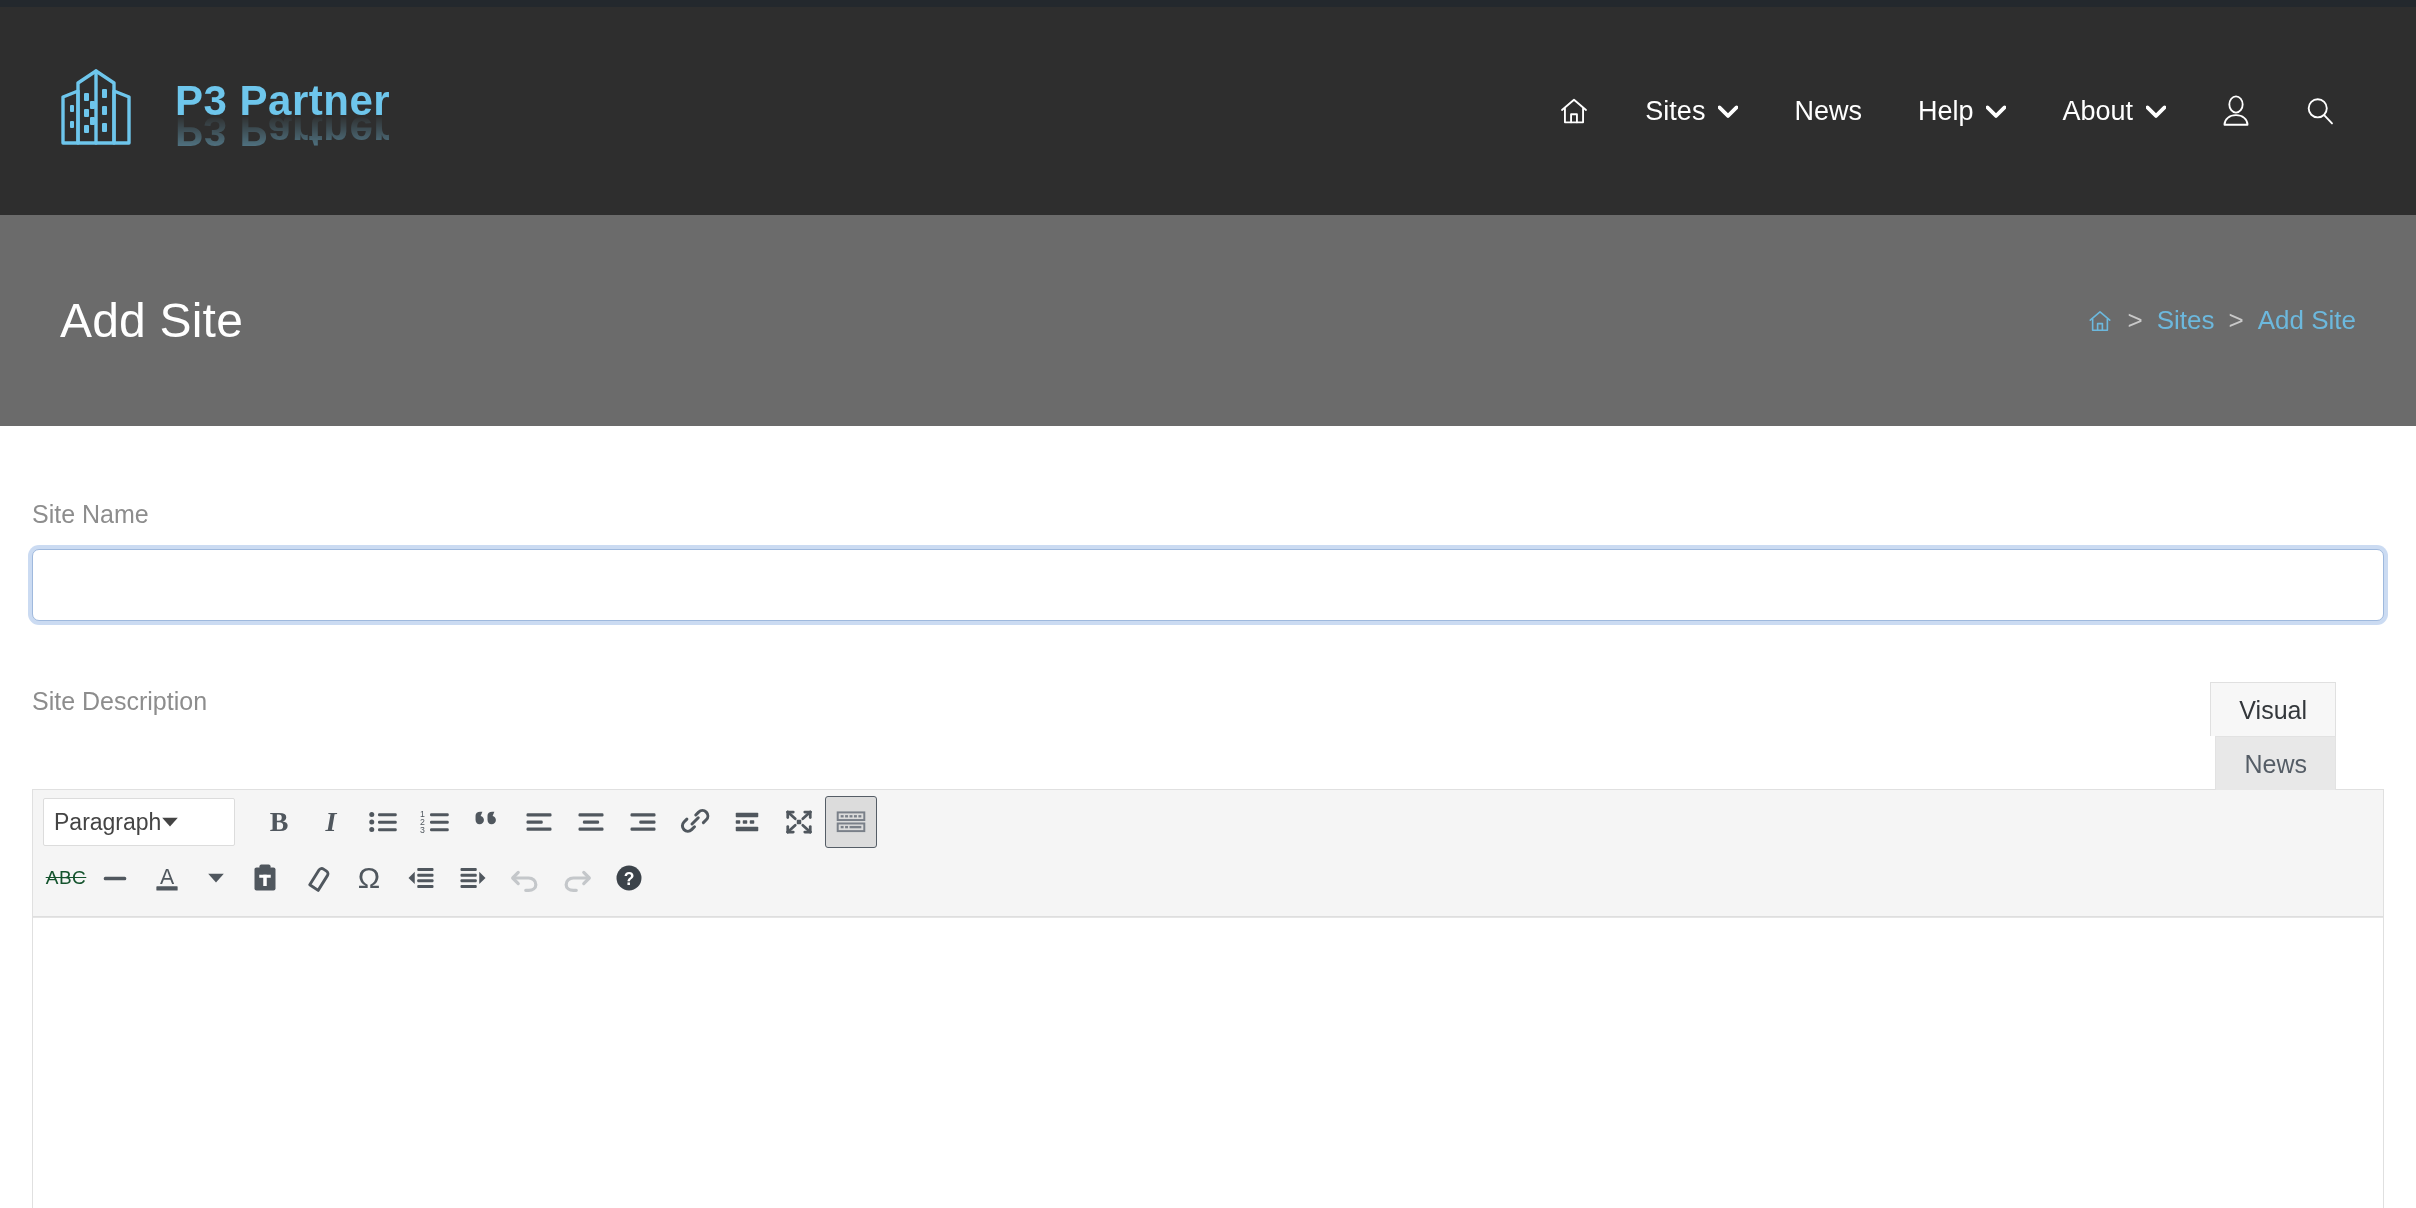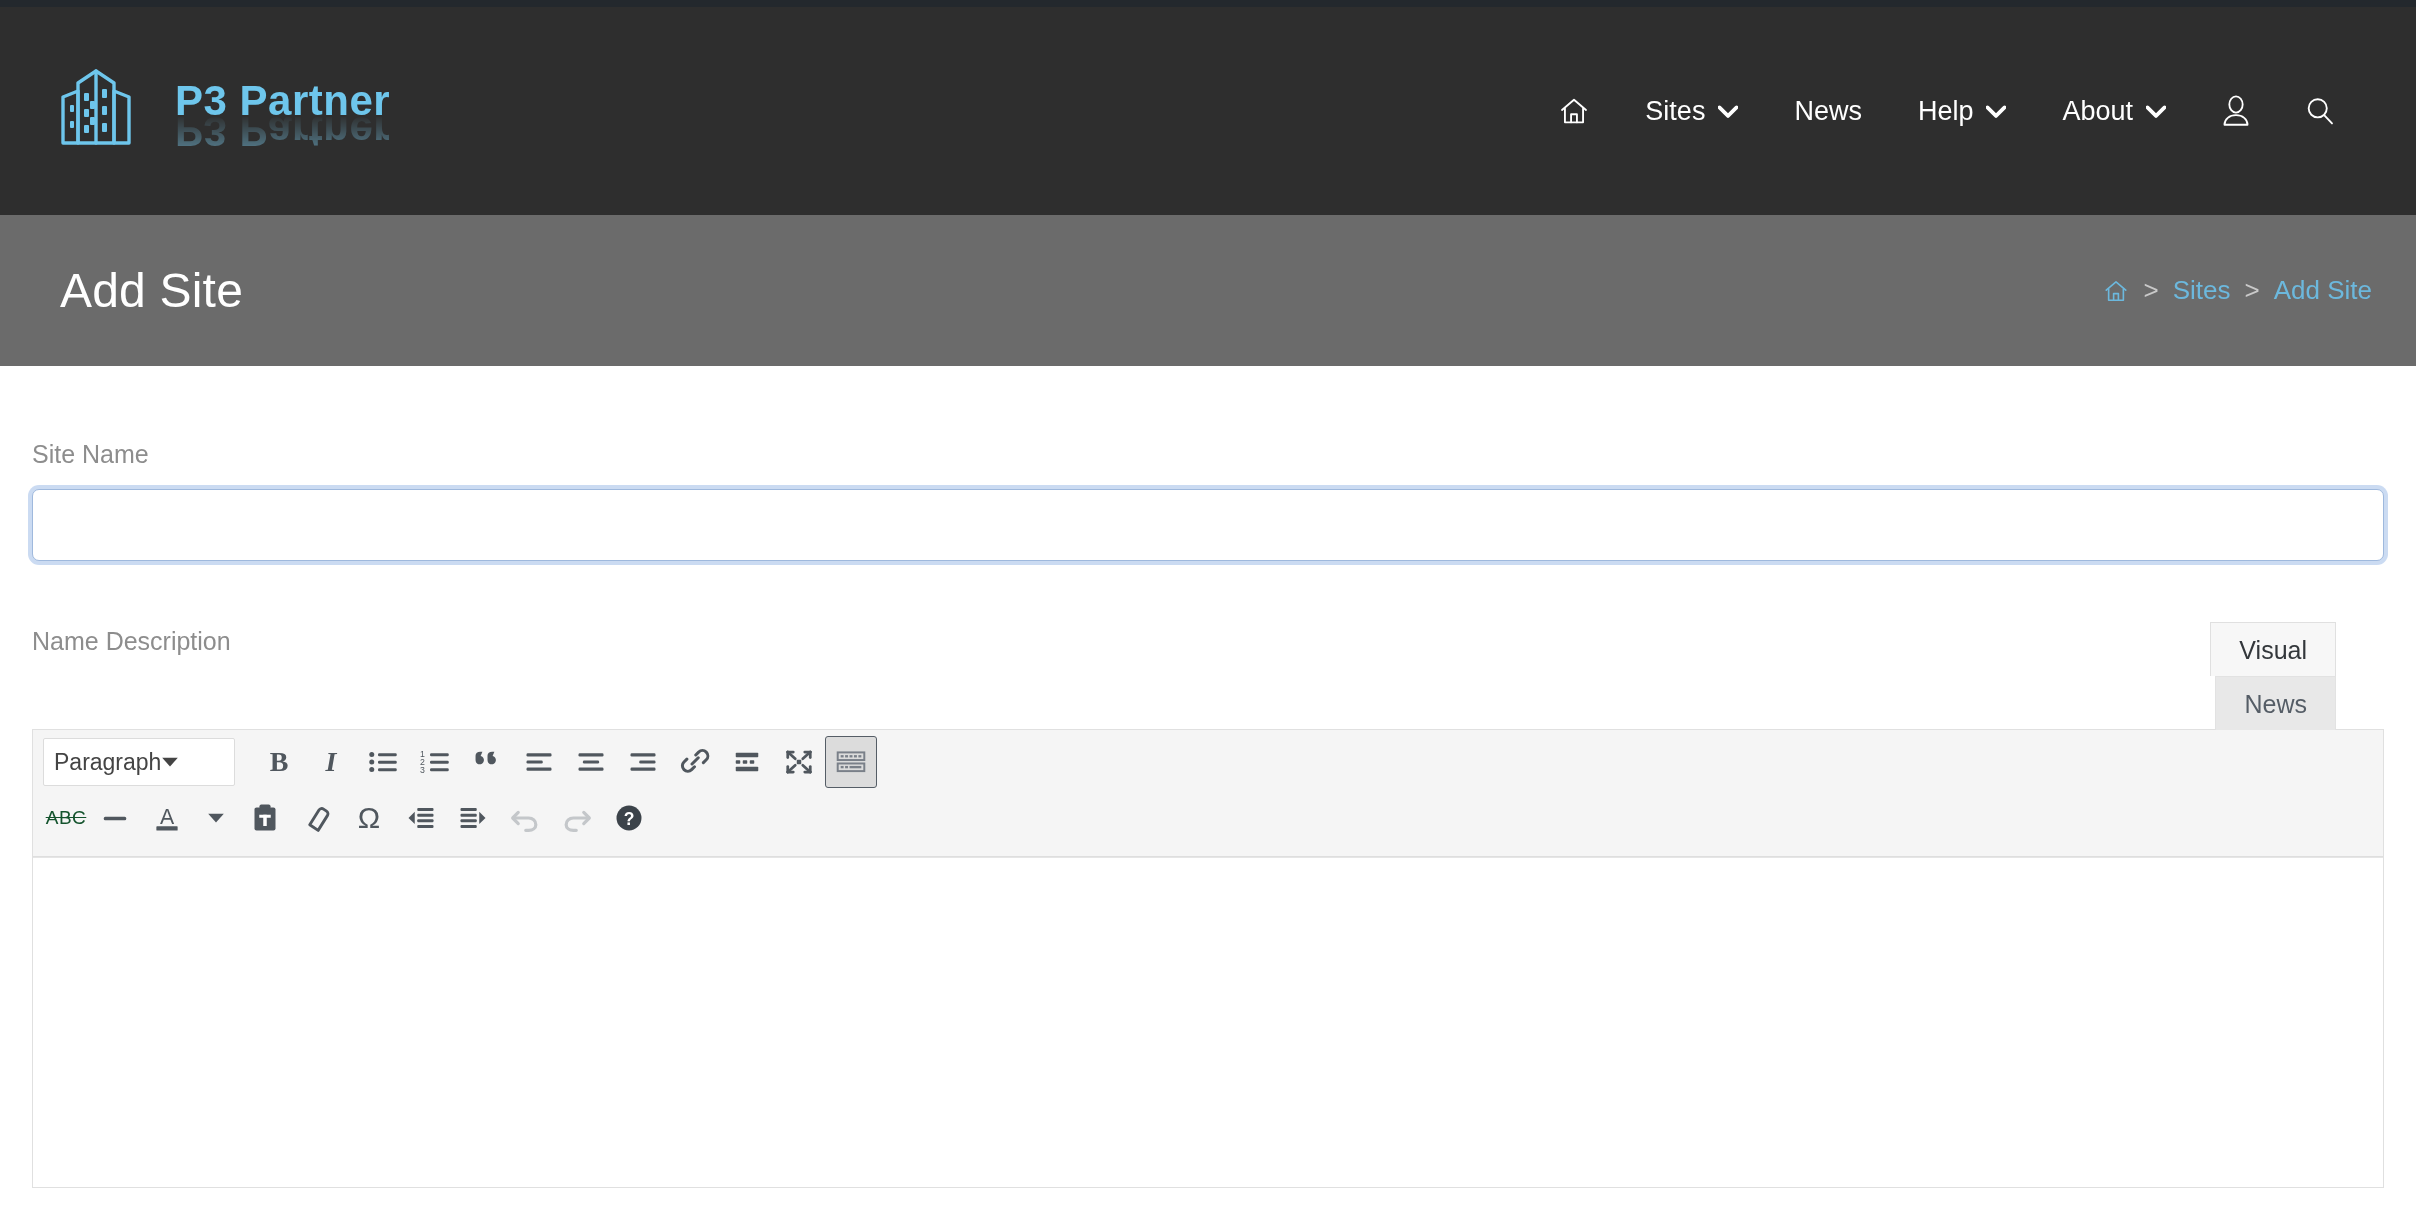--- a/index.html
+++ b/index.html
@@ -76,26 +76,26 @@
     text-decoration: none;
     white-space: nowrap;
     cursor: pointer;
   }
   .nav-item.icon-only { padding: 14px 26px; }
   .caret-down { display: block; width: 20px; height: 13px; }
   .nav-icon { display: block; }
 
   
   .page-banner {
-    height: 151px;
+    height: 211px;
     background: #6b6b6b;
     display: flex;
     align-items: center;
     justify-content: space-between;
-    padding: 0 44px 0 60px;
+    padding: 0 60px 0 60px;
   }
   .page-title {
     color: #ffffff;
     font-size: 48px;
     font-weight: 400;
     letter-spacing: .2px;
     margin: 0;
   }
   .breadcrumb {
     display: flex;
@@ -343,21 +343,21 @@
   </nav>
 </section>
 
 <main class="content">
 
   <label class="field-label">Site Name</label>
   <input class="text-input" type="text" placeholder="" style="">
 
   <div class="field-gap"></div>
 
-  <label class="field-label">Name Description</label>
+  <label class="field-label">Site Description</label>
 
   <div class="editor-wrap">
 
     <div class="editor-tabs">
       <button class="ed-tab active">Visual</button>
       <button class="ed-tab">News</button>
     </div>
 
     <div class="editor-box">
 

